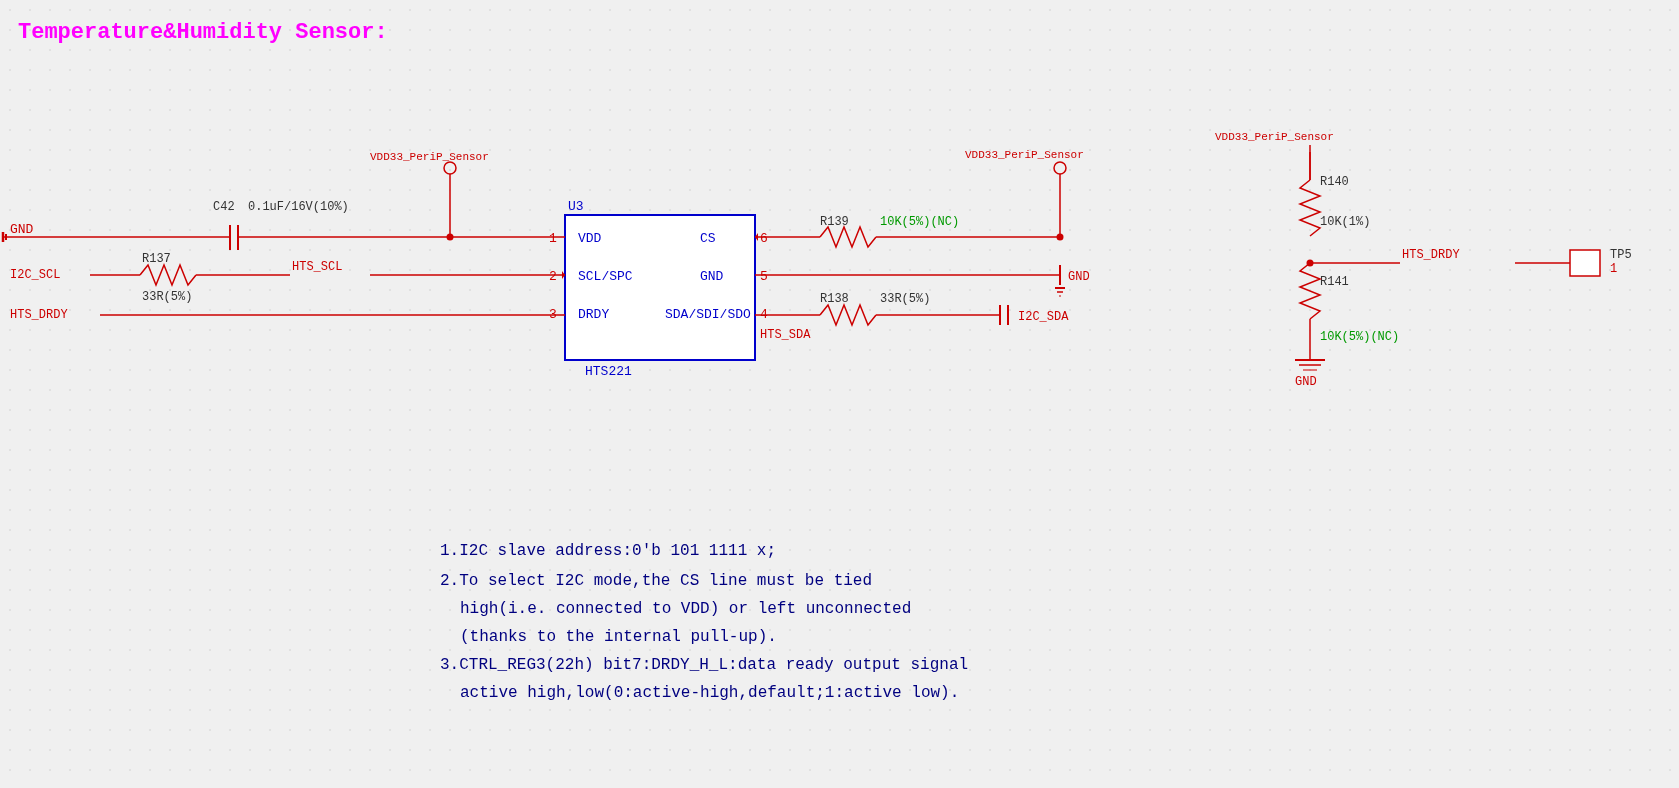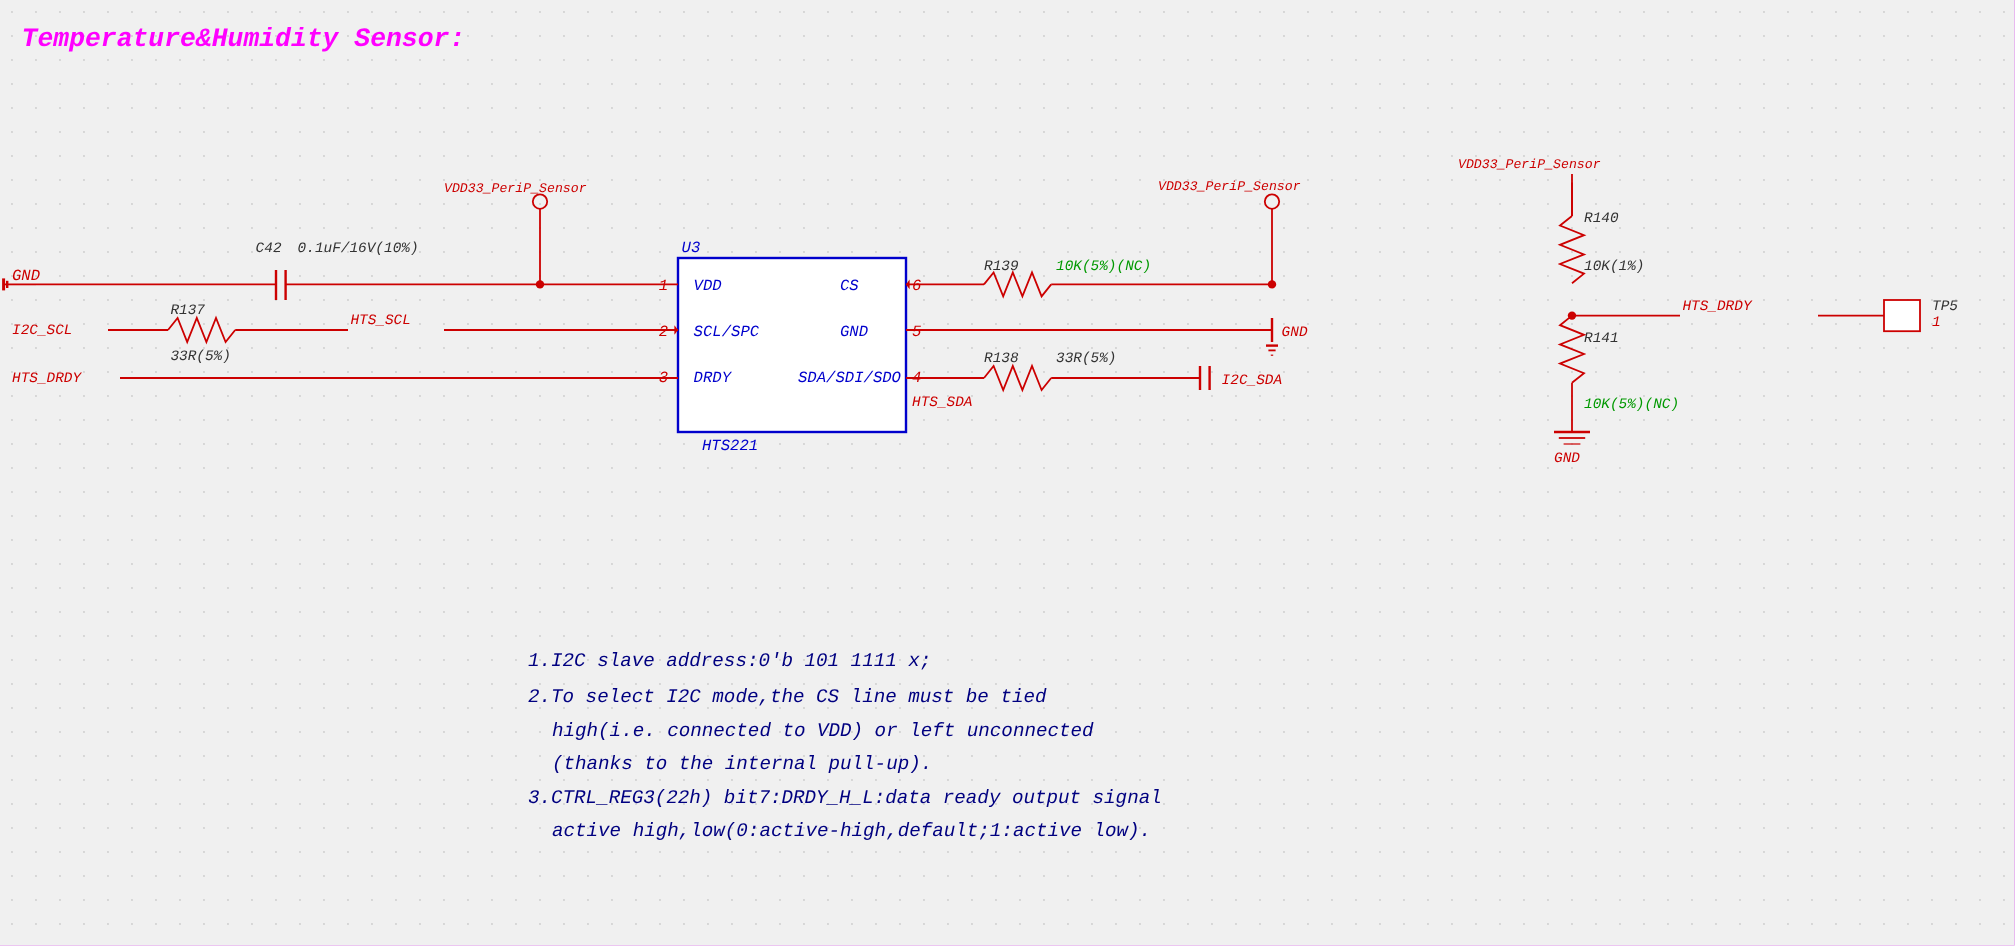--- a/index.html
+++ b/index.html
@@ -7,23 +7,22 @@
       background: #f5f5f5;
       font-family: 'Courier New', Courier, monospace;
       width: 1679px;
       height: 788px;
       overflow: hidden;
       position: relative;
     }
     .schematic-container {
       width: 1679px;
       height: 788px;
-      background: #d946ef;
+      background: #22c55e;
       position: relative;
-      font-style: italic;
     }
     svg {
       position: absolute;
       top: 0;
       left: 0;
       width: 1679px;
       height: 788px;
     }
     
     .schematic-container::before {

